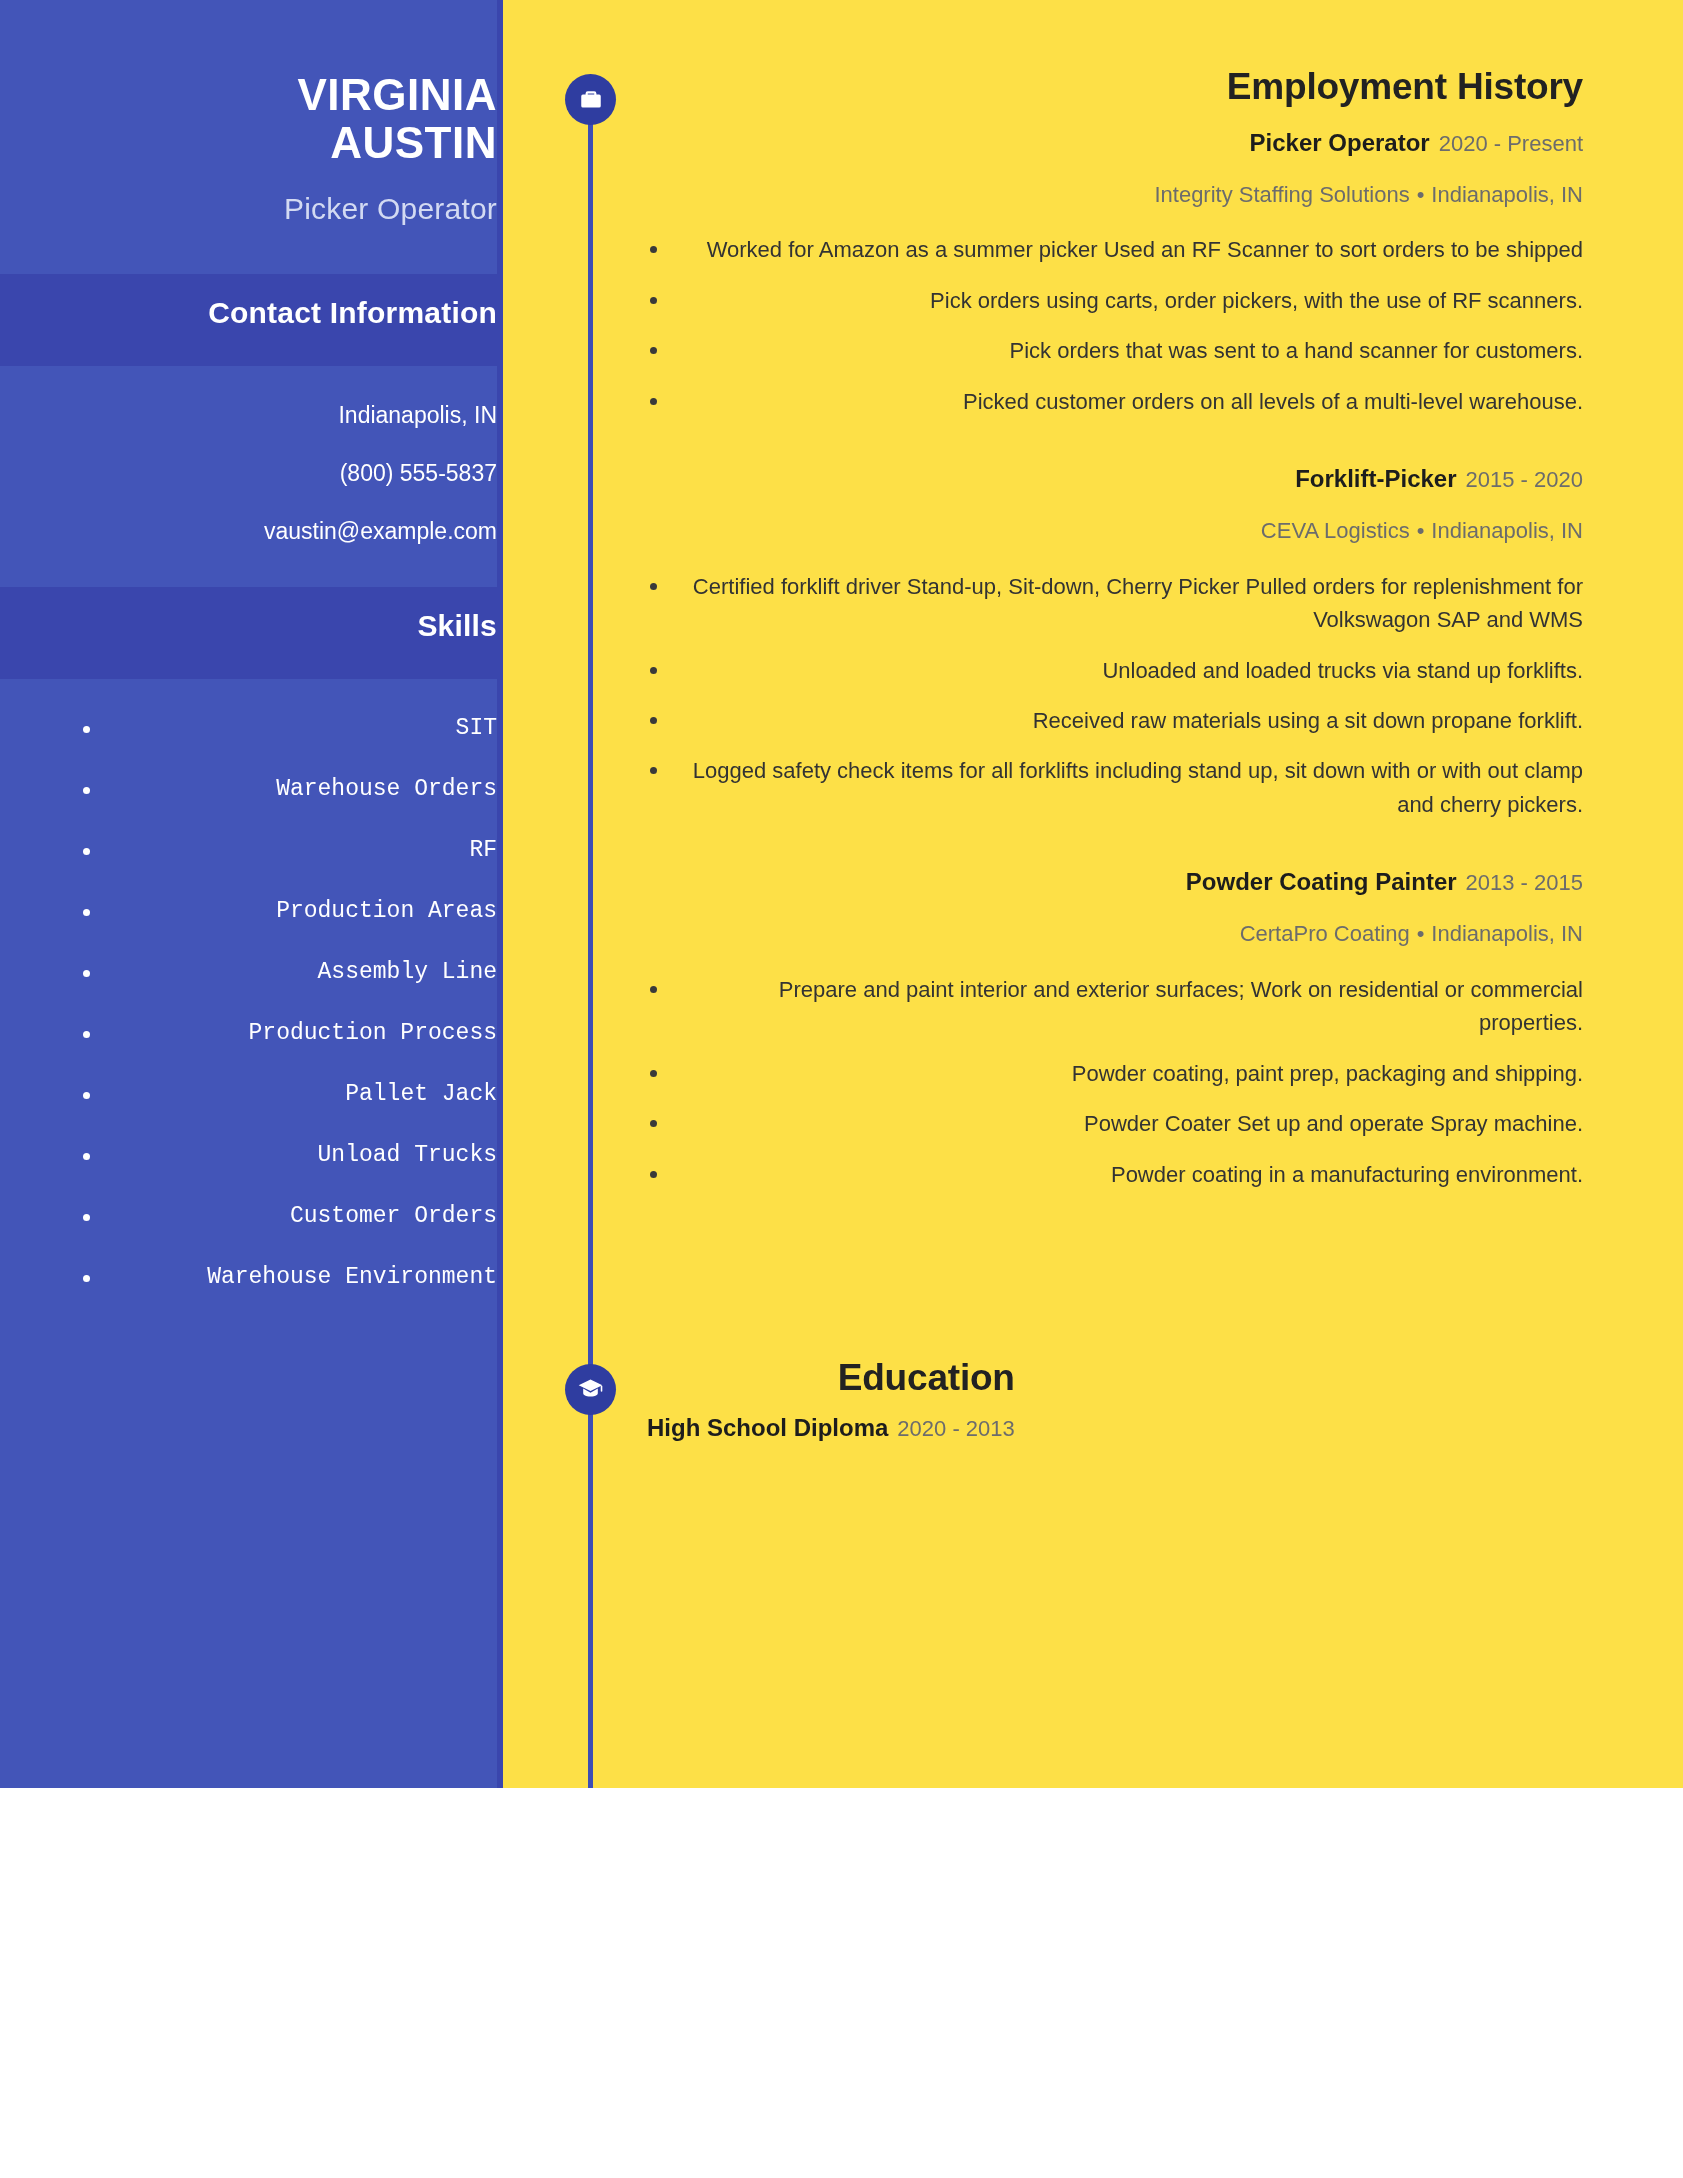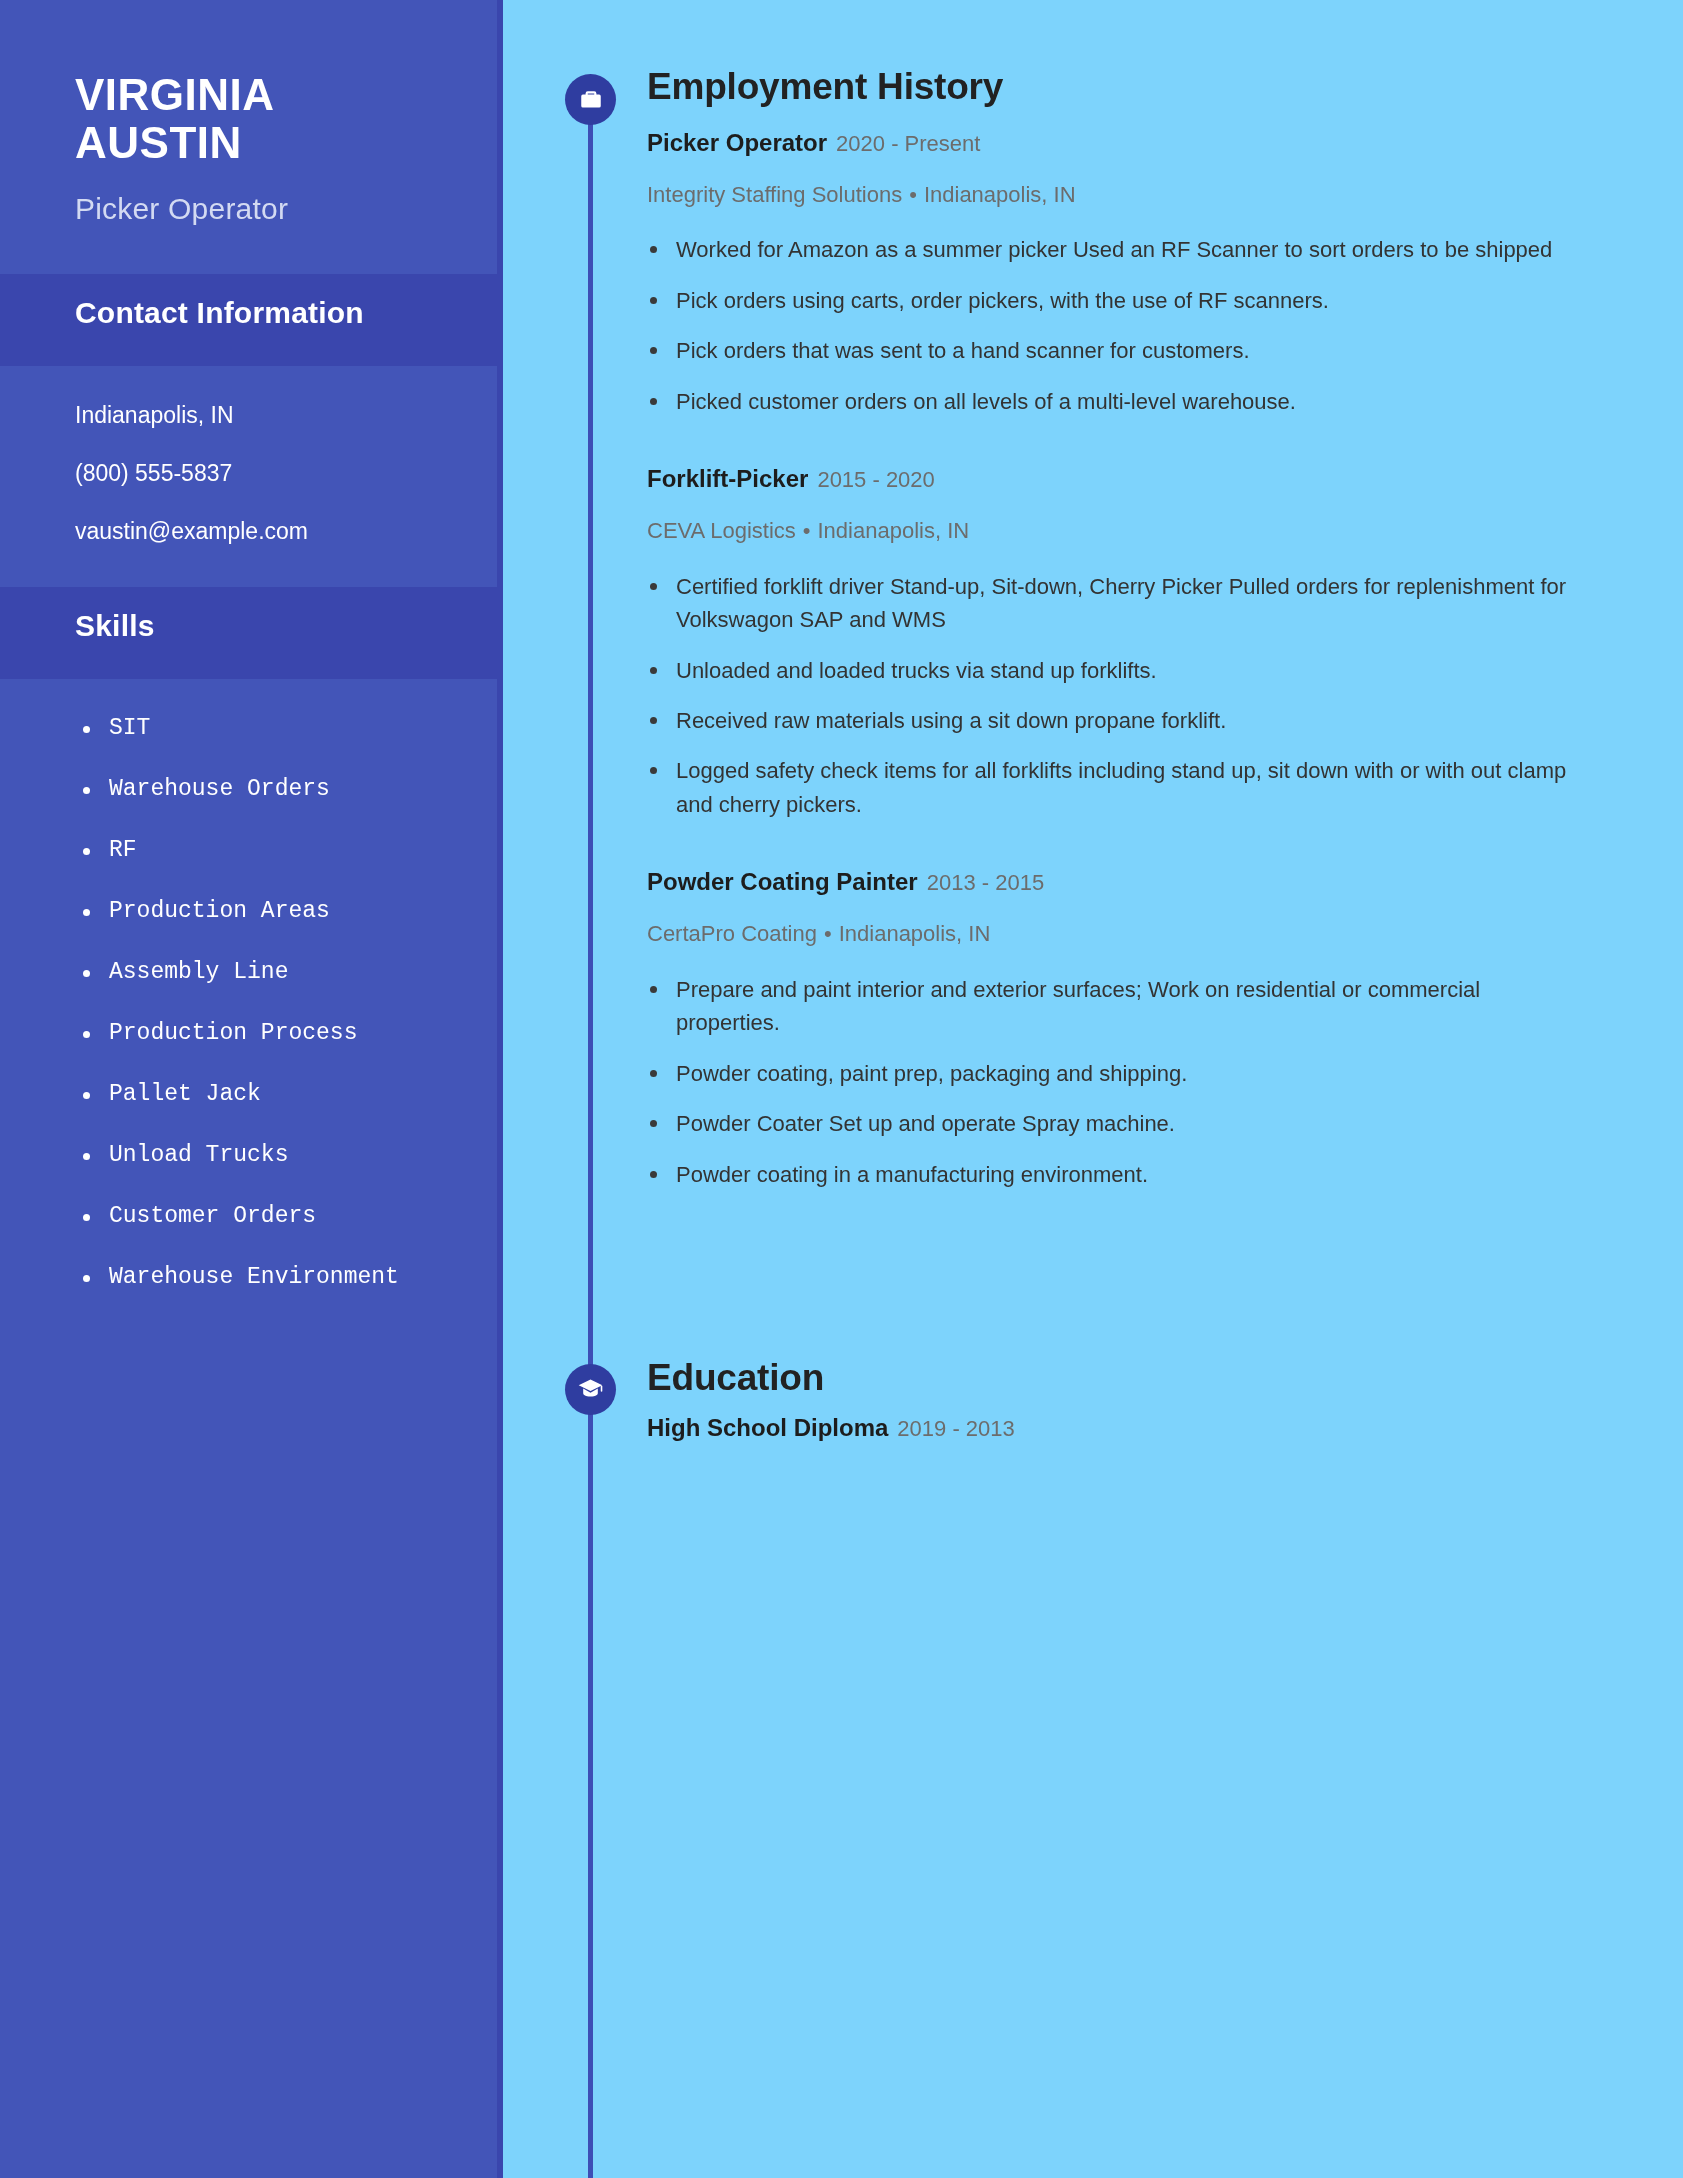--- a/index.html
+++ b/index.html
@@ -2,21 +2,21 @@
 <html><head>
 <meta charset="utf-8">
 <style>
   * { margin:0; padding:0; box-sizing:border-box; }
   html, body {
     width:1683px; height:2178px;
     background:#ffffff;
     font-family:"Liberation Sans", sans-serif;
     -webkit-font-smoothing:antialiased;
   }
-  .page { position:relative; width:1683px; height:2178px; overflow:hidden; background:#7dd3fc; }
+  .page { position:relative; width:1683px; height:1788px; overflow:hidden; background:#fde047;text-align:right; }
 
   
   .sidebar {
     position:absolute; left:0; top:0;
     width:503px; height:2178px;
     background:#4355b8;
     border-right:6px solid #3a46ad;
   }
   .name-block { padding:71px 0 0 75px; }
   .name {
@@ -221,20 +221,20 @@
           <div class="bullet">Powder Coater Set up and operate Spray machine.</div>
           <div class="bullet">Powder coating in a manufacturing environment.</div>
         </div>
       </div>
     </section>
 
     <section class="section" style="top:1358px;">
       <h2 class="section-title">Education</h2>
       <div class="edu-entry">
         <div class="entry-head">
-          <span class="entry-role">High School Diploma</span><span class="entry-dates">2019 - 2013</span>
+          <span class="entry-role">High School Diploma</span><span class="entry-dates">2020 - 2013</span>
         </div>
       </div>
     </section>
 
   </main>
 </div>
 
 
 </body></html>

